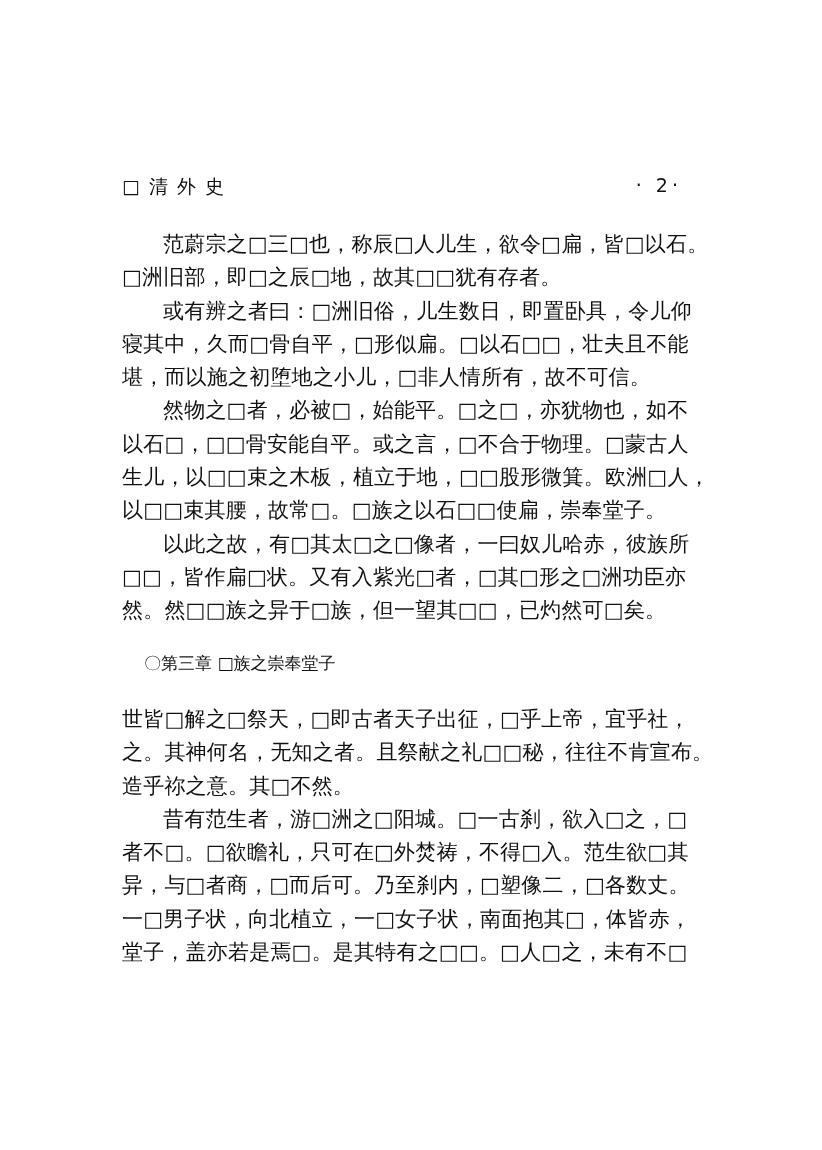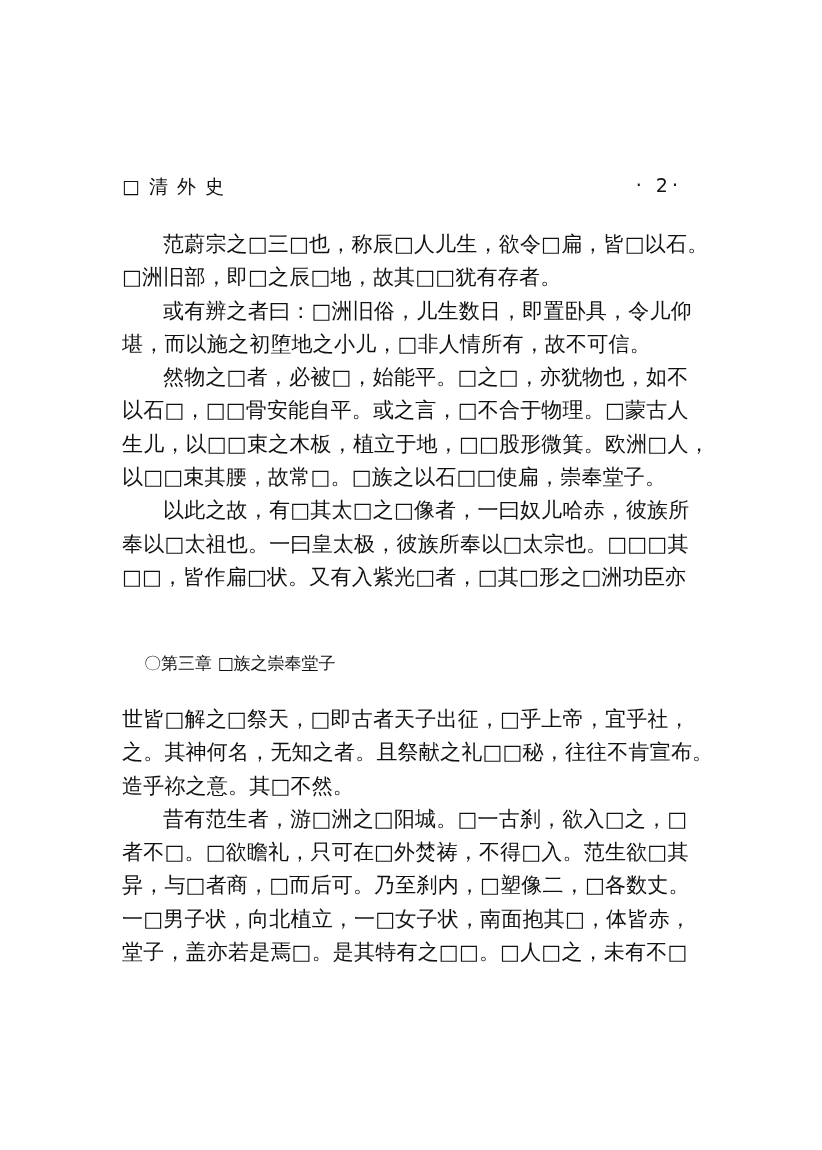--- a/index.html
+++ b/index.html
@@ -21,28 +21,29 @@
 
   <div class="header">
     <span class="header-title">□清外史</span>
     <span class="header-page">· 2·</span>
   </div>
 
   <div class="block" style="top:228px;">
     <div class="line indent">范蔚宗之□三□也，称辰□人儿生，欲令□扁，皆□以石。</div>
     <div class="line">□洲旧部，即□之辰□地，故其□□犹有存者。</div>
     <div class="line indent">或有辨之者曰：□洲旧俗，儿生数日，即置卧具，令儿仰</div>
+    <div class="line">寝其中，久而□骨自平，□形似扁。□以石□□，壮夫且不能</div>
     <div class="line">堪，而以施之初堕地之小儿，□非人情所有，故不可信。</div>
     <div class="line indent">然物之□者，必被□，始能平。□之□，亦犹物也，如不</div>
     <div class="line">以石□，□□骨安能自平。或之言，□不合于物理。□蒙古人</div>
     <div class="line">生儿，以□□束之木板，植立于地，□□股形微箕。欧洲□人，</div>
     <div class="line">以□□束其腰，故常□。□族之以石□□使扁，崇奉堂子。</div>
     <div class="line indent">以此之故，有□其太□之□像者，一曰奴儿哈赤，彼族所</div>
-    <div class="line">奉以□太祖也。一曰皇太极，彼族所奉以□太宗也。□□□其</div>
     <div class="line">□□，皆作扁□状。又有入紫光□者，□其□形之□洲功臣亦</div>
+    <div class="line">然。然□□族之异于□族，但一望其□□，已灼然可□矣。</div>
   </div>
 
   <div class="chapter">〇第三章 □族之崇奉堂子</div>
 
   <div class="block" style="top:703px;">
     <div class="line">世皆□解之□祭天，□即古者天子出征，□乎上帝，宜乎社，</div>
     <div class="line">之。其神何名，无知之者。且祭献之礼□□秘，往往不肯宣布。</div>
     <div class="line">造乎祢之意。其□不然。</div>
     <div class="line indent">昔有范生者，游□洲之□阳城。□一古刹，欲入□之，□</div>
     <div class="line">者不□。□欲瞻礼，只可在□外焚祷，不得□入。范生欲□其</div>

